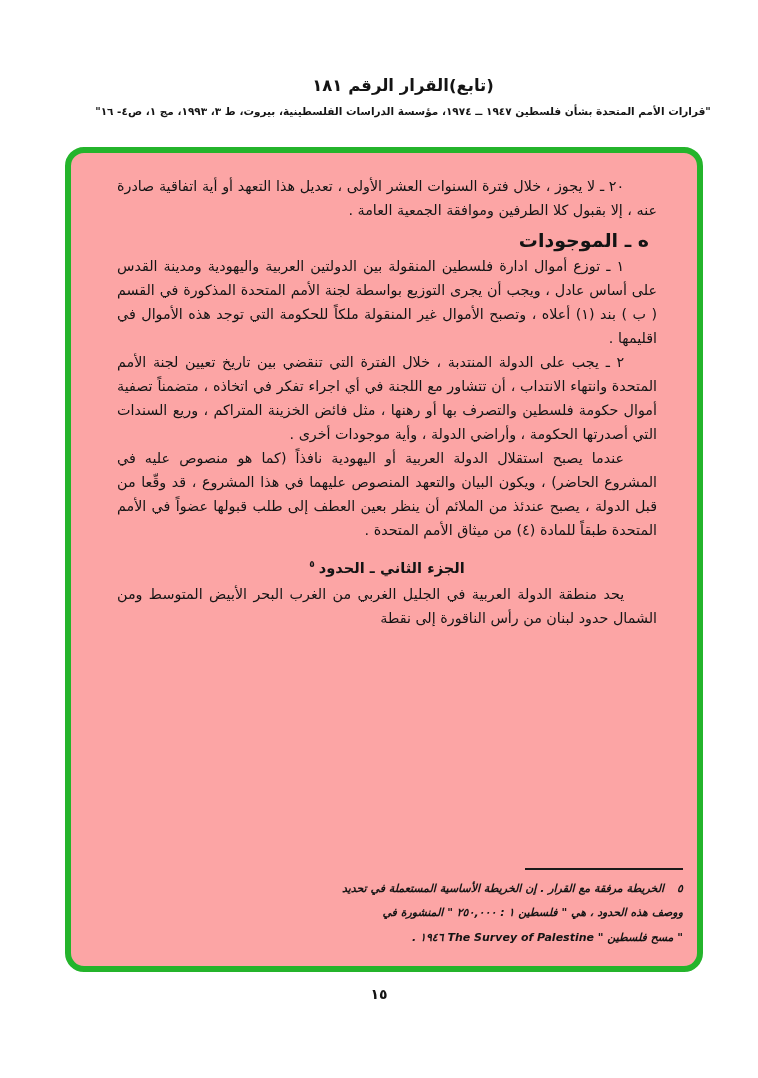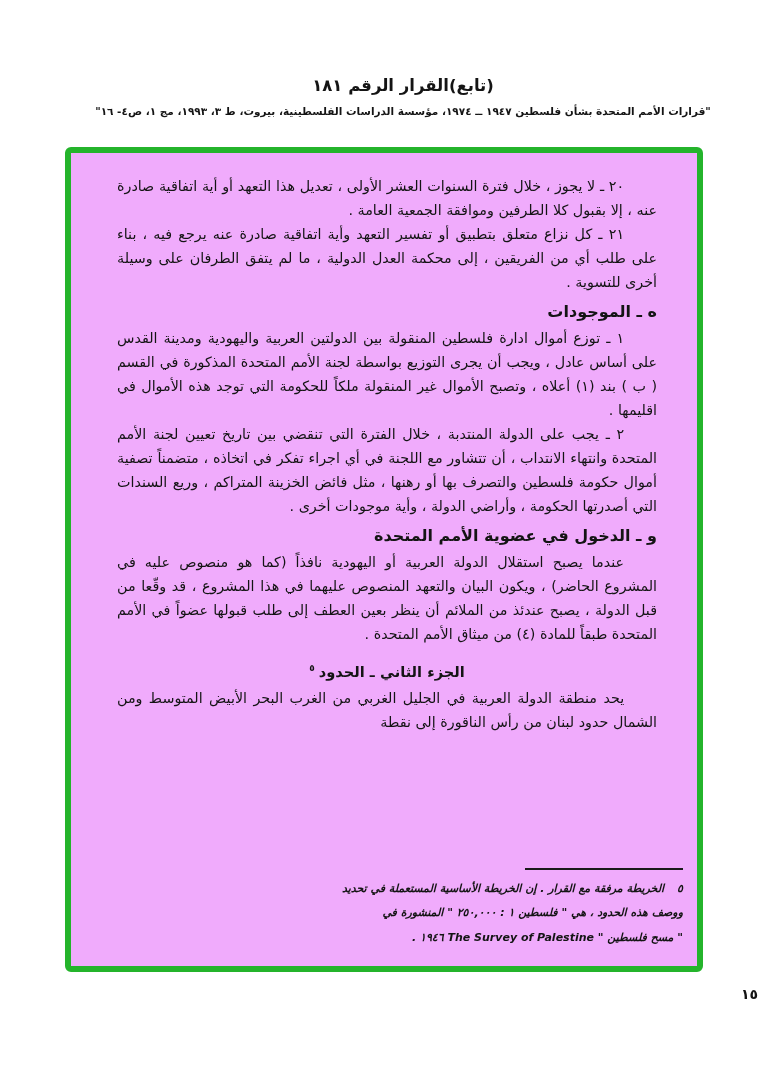--- a/index.html
+++ b/index.html
@@ -24,35 +24,35 @@
     margin-top: 10px;
     font-size: 10.5px; font-weight: bold;
     white-space: nowrap;
   }
 
   
   .doc-frame {
     position: absolute; left: 65px; top: 147px;
     width: 626px; height: 813px;
     border: 6px solid #24b42b;
-    border-radius: 6px;
-    background: #f0abfc;
+    border-radius: 19px;
+    background: #fca5a5;
   }
 
   .doc-content {
     position: absolute; top: 21px; right: 40px; left: 46px;
     direction: rtl;
     text-align: justify;
     font-size: 14.3px;
     line-height: 24px;
   }
   p.para { margin: 0; text-indent: 2.3em; }
   h3.sec-heading {
-    margin: 6px 0 2px 0;
-    font-size: 16px; font-weight: bold;
+    margin: 6px 8px 2px 0;
+    font-size: 19px; font-weight: bold;
     text-align: right;
   }
   .part-title {
     margin: 10px 0 2px 0;
     text-align: center; font-weight: bold;
     font-size: 14.6px;
   }
   .part-title sup { font-size: 9px; margin-right: 4px; }
 
   
@@ -67,42 +67,40 @@
   .fn-rule {
     width: 158px; height: 0;
     border-top: 2px solid #1a1a1a;
     margin: 0 0 7px 0;
   }
   .fn-marker { display: inline-block; margin-left: 13px; }
 
   
   .page-number {
     position: absolute; top: 986px; left: 0; width: 758px;
-    text-align: right;
+    text-align: center;
     font-size: 14px; font-weight: bold;
     letter-spacing: 5px;
     direction: rtl;
   }
 </style>
 </head>
 <body>
 
 <div class="page-header">
   <div class="header-title">(تابع)القرار الرقم ١٨١</div>
   <div class="header-source">"قرارات الأمم المتحدة بشأن فلسطين ١٩٤٧ ــ ١٩٧٤، مؤسسة الدراسات الفلسطينية، بيروت، ط ٣، ١٩٩٣، مج ١، ص٤- ١٦"</div>
 </div>
 
 <div class="doc-frame">
   <div class="doc-content">
     <p class="para">٢٠ ـ لا يجوز ، خلال فترة السنوات العشر الأولى ، تعديل هذا التعهد أو أية اتفاقية صادرة عنه ، إلا بقبول كلا الطرفين وموافقة الجمعية العامة .</p>
-    <p class="para">٢١ ـ كل نزاع متعلق بتطبيق أو تفسير التعهد وأية اتفاقية صادرة عنه يرجع فيه ، بناء على طلب أي من الفريقين ، إلى محكمة العدل الدولية ، ما لم يتفق الطرفان على وسيلة أخرى للتسوية .</p>
     <h3 class="sec-heading">ه ـ الموجودات</h3>
     <p class="para">١ ـ توزع أموال ادارة فلسطين المنقولة بين الدولتين العربية واليهودية ومدينة القدس على أساس عادل ، ويجب أن يجرى التوزيع بواسطة لجنة الأمم المتحدة المذكورة في القسم ( ب ) بند (١) أعلاه ، وتصبح الأموال غير المنقولة ملكاً للحكومة التي توجد هذه الأموال في اقليمها .</p>
     <p class="para">٢ ـ يجب على الدولة المنتدبة ، خلال الفترة التي تنقضي بين تاريخ تعيين لجنة الأمم المتحدة وانتهاء الانتداب ، أن تتشاور مع اللجنة في أي اجراء تفكر في اتخاذه ، متضمناً تصفية أموال حكومة فلسطين والتصرف بها أو رهنها ، مثل فائض الخزينة المتراكم ، وريع السندات التي أصدرتها الحكومة ، وأراضي الدولة ، وأية موجودات أخرى .</p>
-    <h3 class="sec-heading">و ـ الدخول في عضوية الأمم المتحدة</h3>
     <p class="para">عندما يصبح استقلال الدولة العربية أو اليهودية نافذاً (كما هو منصوص عليه في المشروع الحاضر) ، ويكون البيان والتعهد المنصوص عليهما في هذا المشروع ، قد وقّعا من قبل الدولة ، يصبح عندئذ من الملائم أن ينظر بعين العطف إلى طلب قبولها عضواً في الأمم المتحدة طبقاً للمادة (٤) من ميثاق الأمم المتحدة .</p>
     <div class="part-title">
       <span>الجزء الثاني ـ الحدود</span><sup>٥</sup>
     </div>
     <p class="para">يحد منطقة الدولة العربية في الجليل الغربي من الغرب البحر الأبيض المتوسط ومن الشمال حدود لبنان من رأس الناقورة إلى نقطة</p>
   </div>
 
   <div class="footnote">
     <div class="fn-rule"></div>
     <div class="fn-line">

